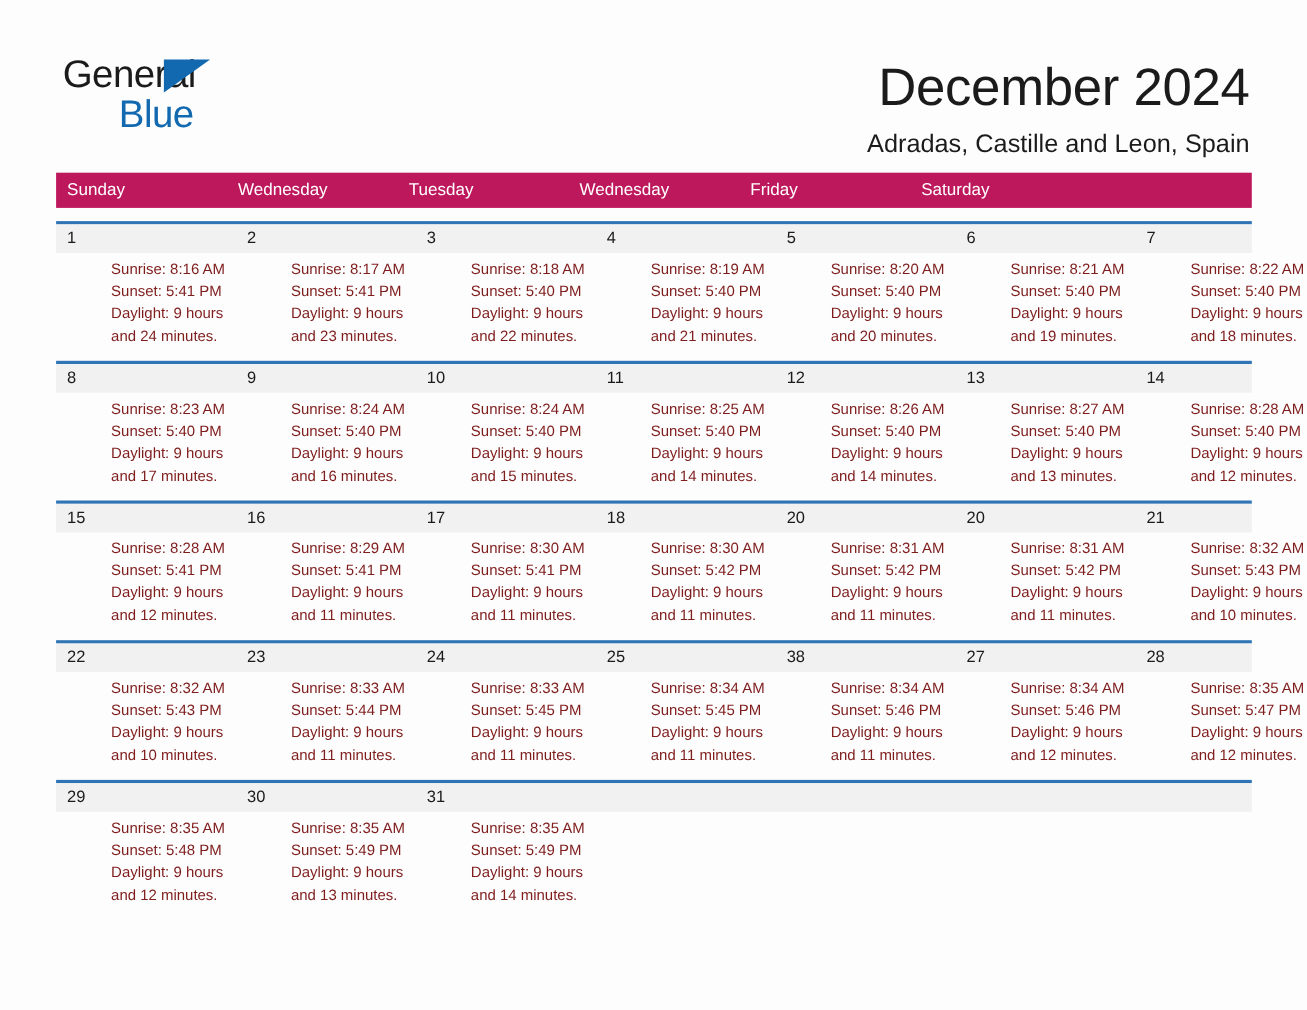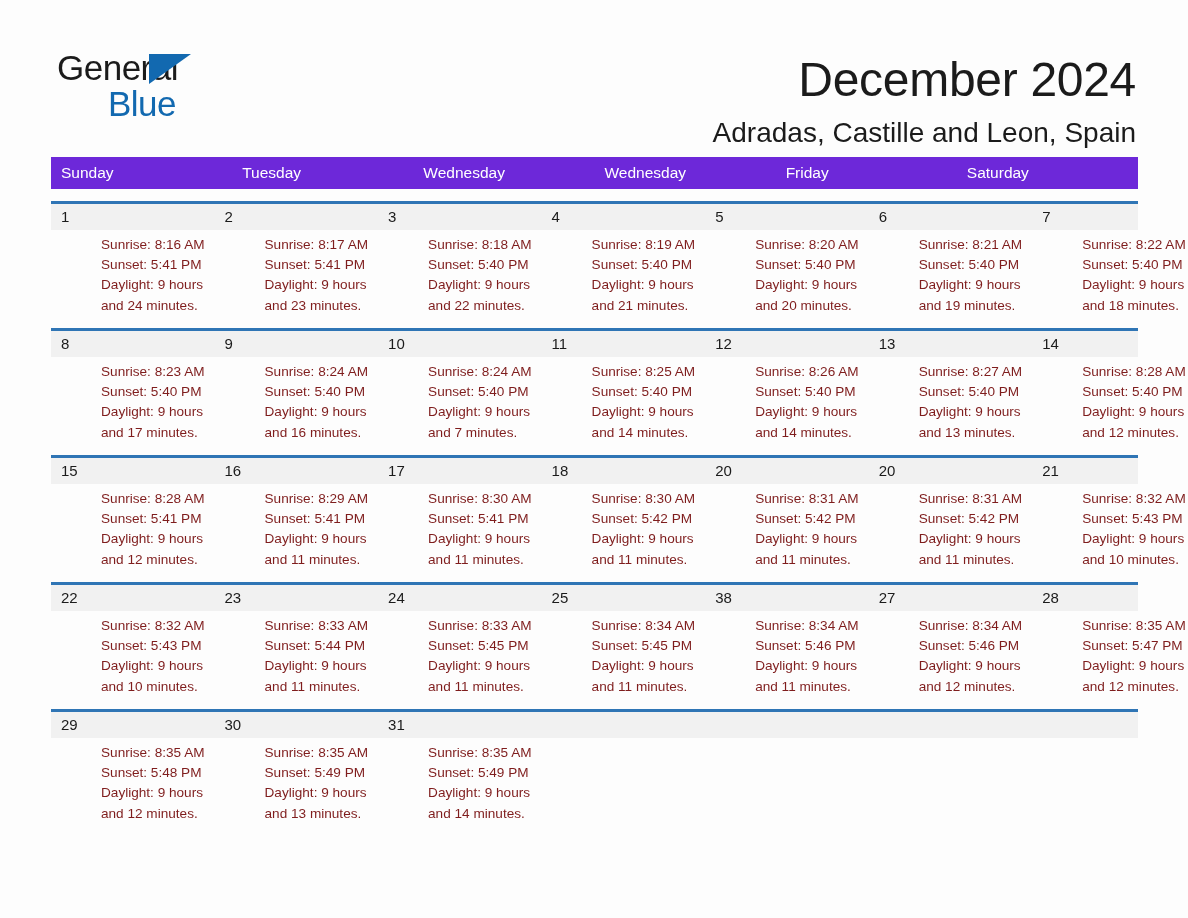--- a/index.html
+++ b/index.html
@@ -67,38 +67,38 @@
     font-size: 48px;
     font-weight: 400;
     color: #1b1b1b;
     letter-spacing: -0.3px;
     white-space: nowrap;
   }
   .subtitle {
     position: absolute;
     right: 52px;
     top: 117px;
-    font-size: 28px;
+    font-size: 23px;
     font-weight: 400;
     color: #1b1b1b;
     white-space: nowrap;
     margin-left: 24px;
   }
 
   
   .calendar {
     position: absolute;
     left: 51px;
     top: 157px;
     width: 1087px;
   }
   .weekheader {
     display: grid;
-    grid-template-columns: repeat(6, 1fr);
-    background: #6d28d9;
+    grid-template-columns: repeat(7, 1fr);
+    background: #be185d;
     height: 32px;
   }
   .weekheader .dow {
     color: #ffffff;
     font-size: 15.5px;
     line-height: 32px;
     padding-left: 10px;
     white-space: nowrap;
     overflow: hidden;
   }
@@ -168,22 +168,22 @@
       </div>
       <div class="logo-row2">Blue</div>
     </div>
     <div class="title">December 2024</div>
     <div class="subtitle">Adradas, Castille and Leon, Spain</div>
   </div>
 
   <div class="calendar">
     <div class="weekheader">
       <div class="dow">Sunday</div>
+      <div class="dow">Wednesday</div>
       <div class="dow">Tuesday</div>
-      <div class="dow">Wednesday</div>
       <div class="dow">Wednesday</div>
       <div class="dow">Friday</div>
       <div class="dow">Saturday</div>
     </div>
 
     <div class="week">
       <div class="numberband"></div>
       <div class="cells">
         <div class="cell">
           <div class="daynum">1</div>
@@ -271,21 +271,21 @@
             <div>Daylight: 9 hours</div>
             <div>and 16 minutes.</div>
           </div>
         </div>
         <div class="cell">
           <div class="daynum">10</div>
           <div class="info">
             <div>Sunrise: 8:24 AM</div>
             <div>Sunset: 5:40 PM</div>
             <div>Daylight: 9 hours</div>
-            <div>and 7 minutes.</div>
+            <div>and 15 minutes.</div>
           </div>
         </div>
         <div class="cell">
           <div class="daynum">11</div>
           <div class="info">
             <div>Sunrise: 8:25 AM</div>
             <div>Sunset: 5:40 PM</div>
             <div>Daylight: 9 hours</div>
             <div>and 14 minutes.</div>
           </div>

